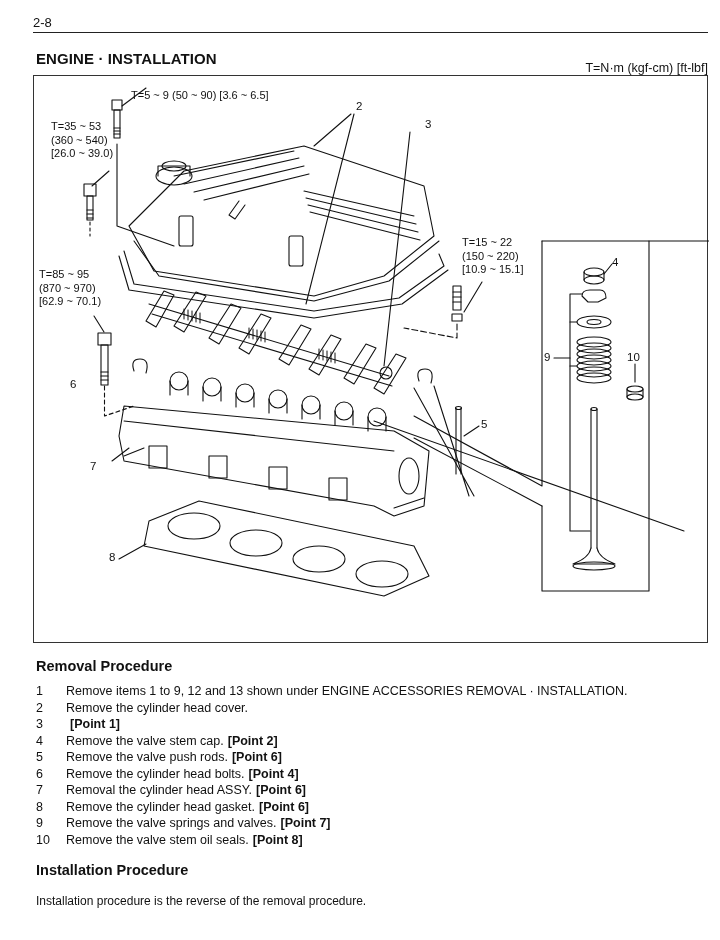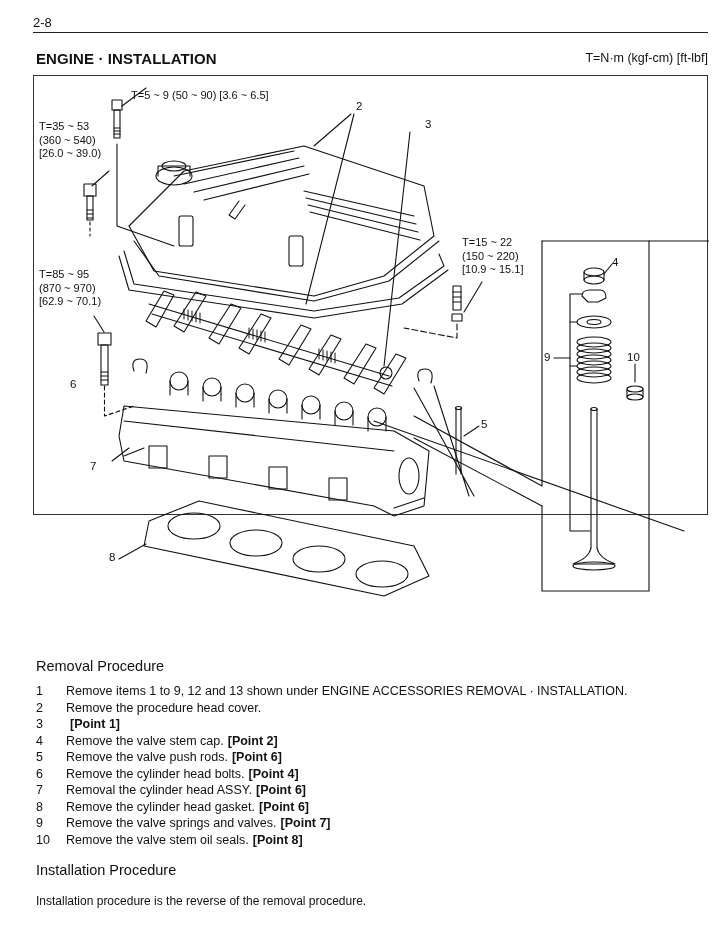--- a/index.html
+++ b/index.html
@@ -2,27 +2,27 @@
 <html><head>
 <meta charset="utf-8">
 <style>
   html, body { margin: 0; padding: 0; background: #ffffff; }
   body { width: 720px; height: 940px; position: relative; overflow: hidden;
          font-family: "Liberation Sans", sans-serif; color: #111; }
   .page-num { position: absolute; left: 33px; top: 15px; font-size: 13px; }
   .top-rule { position: absolute; left: 33px; right: 12px; top: 32px; height: 0;
               border-top: 1.5px solid #222; }
   .section-title { position: absolute; left: 36px; top: 50px; font-size: 15px; font-weight: bold; letter-spacing: 0.1px; }
-  .units { position: absolute; right: 12px; top: 51px; font-size: 12.5px; }
-  .figure { position: absolute; left: 33px; top: 75px; width: 675px; height: 440px;
+  .units { position: absolute; right: 12px; top: 61px; font-size: 12.5px; }
+  .figure { position: absolute; left: 33px; top: 75px; width: 675px; height: 568px;
             border: 1px solid #333; box-sizing: border-box; }
   .figure svg { position: absolute; left: 0; top: 0; }
   .torque { position: absolute; font-size: 11px; line-height: 13.5px; white-space: pre; }
   .callout { position: absolute; font-size: 11.5px; }
-  .proc-title { position: absolute; left: 36px; font-size: 14.5px; font-weight: normal; }
+  .proc-title { position: absolute; left: 36px; font-size: 14.5px; font-weight: bold; }
   .steps { position: absolute; left: 36px; top: 683px; width: 670px; }
   .step { display: flex; font-size: 12.5px; height: 16.5px; line-height: 16.5px; }
   .step-num { width: 30px; flex: none; }
   .step-point { font-weight: bold; margin-left: 4px; }
   .install-text { position: absolute; left: 36px; top: 885px; font-size: 12px; margin-top: 9px; }
 </style>
 </head>
 <body>
 
 <div class="page-num">2-8</div>
@@ -185,21 +185,21 @@
     </g>
 
     <g>
       <path d="M317 38 L280 70 M320 38 L272 228"></path>
       <path d="M376 56 L350 290"></path>
       <path d="M78 385 L95 372"></path>
     </g>
   </svg>
 
   <div class="torque" style="left:97px; top:13px;">T=5 ~ 9 (50 ~ 90) [3.6 ~ 6.5]</div>
-  <div class="torque" style="left:5px; top:44px;">T=35 ~ 53
+  <div class="torque" style="left:17px; top:44px;">T=35 ~ 53
 (360 ~ 540)
 [26.0 ~ 39.0)</div>
   <div class="torque" style="left:5px; top:192px;">T=85 ~ 95
 (870 ~ 970)
 [62.9 ~ 70.1)</div>
   <div class="torque" style="left:428px; top:160px;">T=15 ~ 22
 (150 ~ 220)
 [10.9 ~ 15.1]</div>
 
   <div class="callout" style="left:322px; top:24px;">2</div>
@@ -216,21 +216,21 @@
 <div class="proc-title" style="top:658px;">Removal Procedure</div>
 
 <div class="steps">
   <div class="step">
       <span class="step-num">1</span>
       <span>Remove items 1 to 9, 12 and 13 shown under ENGINE ACCESSORIES REMOVAL · INSTALLATION.</span>
       <span class="step-point"></span>
     </div>
   <div class="step">
       <span class="step-num">2</span>
-      <span>Remove the procedure head cover.</span>
+      <span>Remove the cylinder head cover.</span>
       <span class="step-point"></span>
     </div>
   <div class="step">
       <span class="step-num">3</span>
       <span class="step-point">[Point 1]</span>
     </div>
   <div class="step">
       <span class="step-num">4</span>
       <span>Remove the valve stem cap.</span>
       <span class="step-point">[Point 2]</span>

